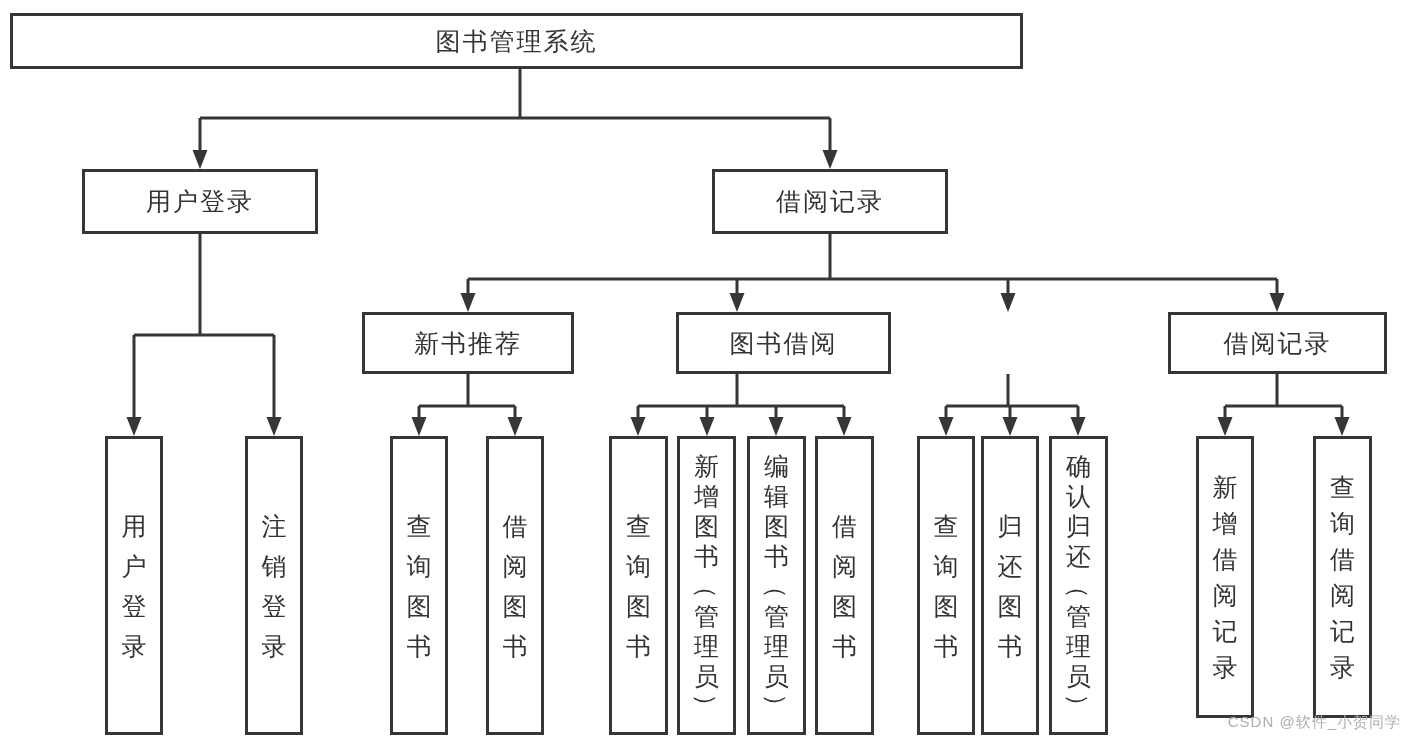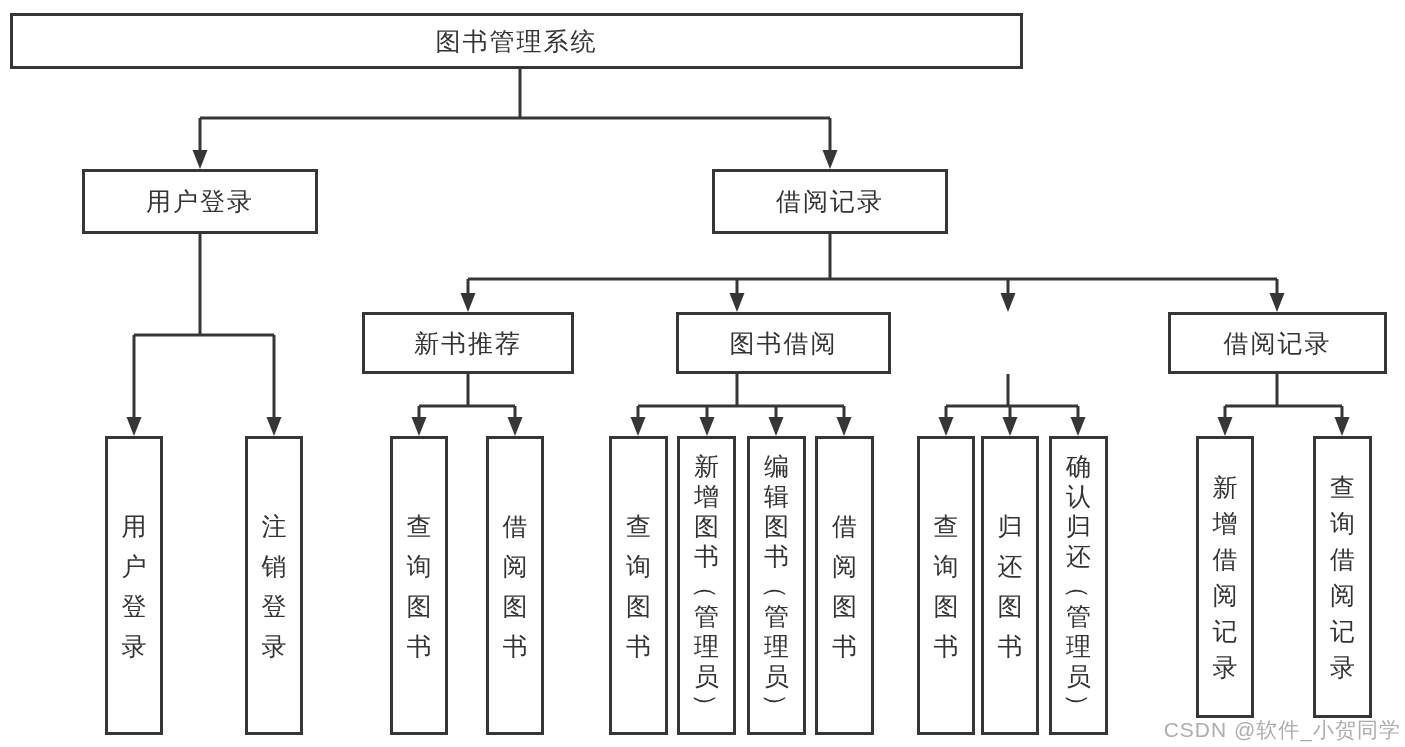--- a/index.html
+++ b/index.html
@@ -44,22 +44,22 @@
     display: block;
     line-height: 28px;
     height: 28px;
     width: 1em;
     text-align: center;
   }
   .vchar.rot { transform: rotate(90deg); }
   .watermark {
     position: absolute;
     right: 4px;
-    bottom: 3px;
-    font-size: 21px;
+    bottom: 15px;
+    font-size: 15px;
     letter-spacing: 1px;
     color: var(--wm, #adadad);
     white-space: nowrap;
     margin-left: 24px;
   }
 </style>
 </head>
 <body>
 
 <div class="canvas">

